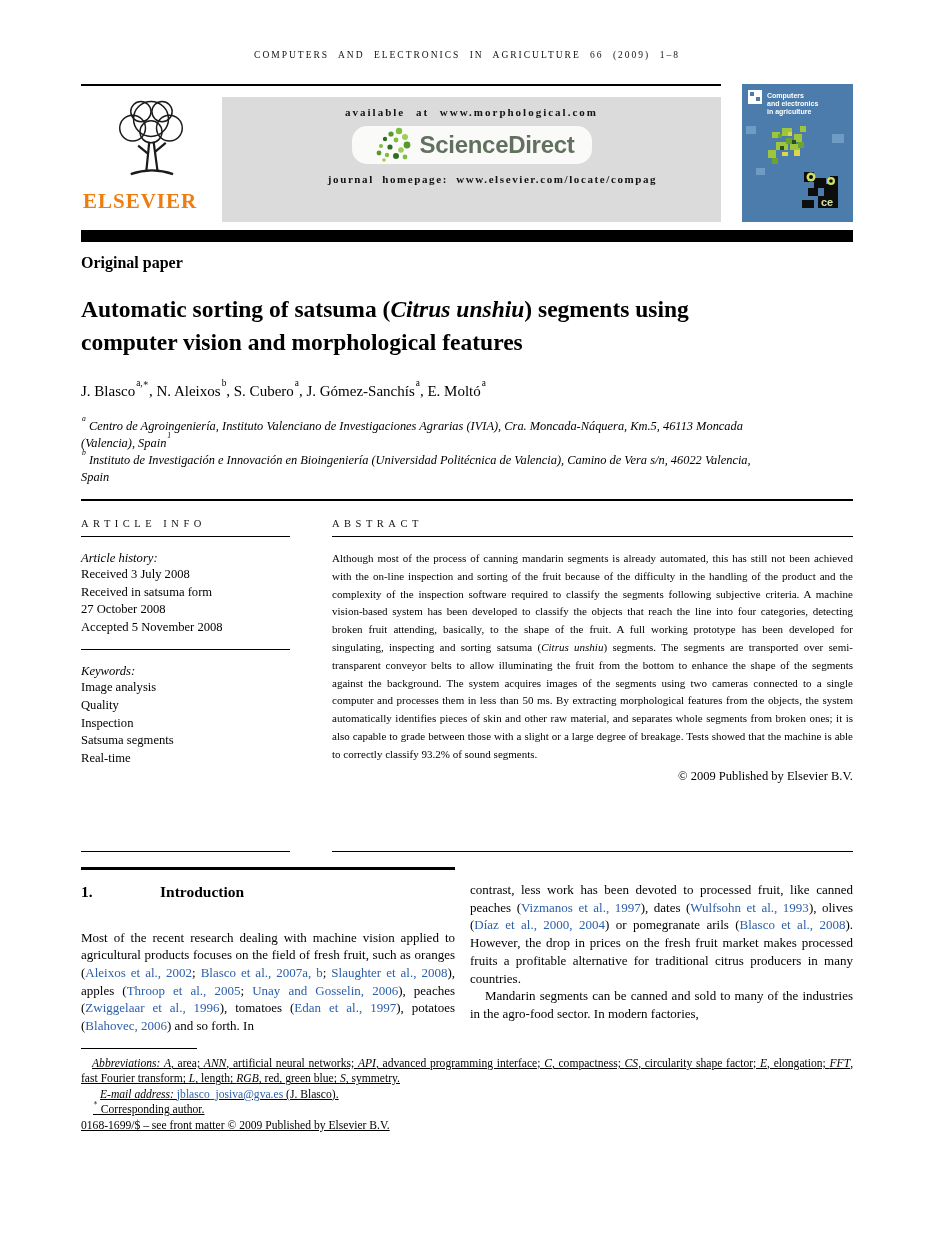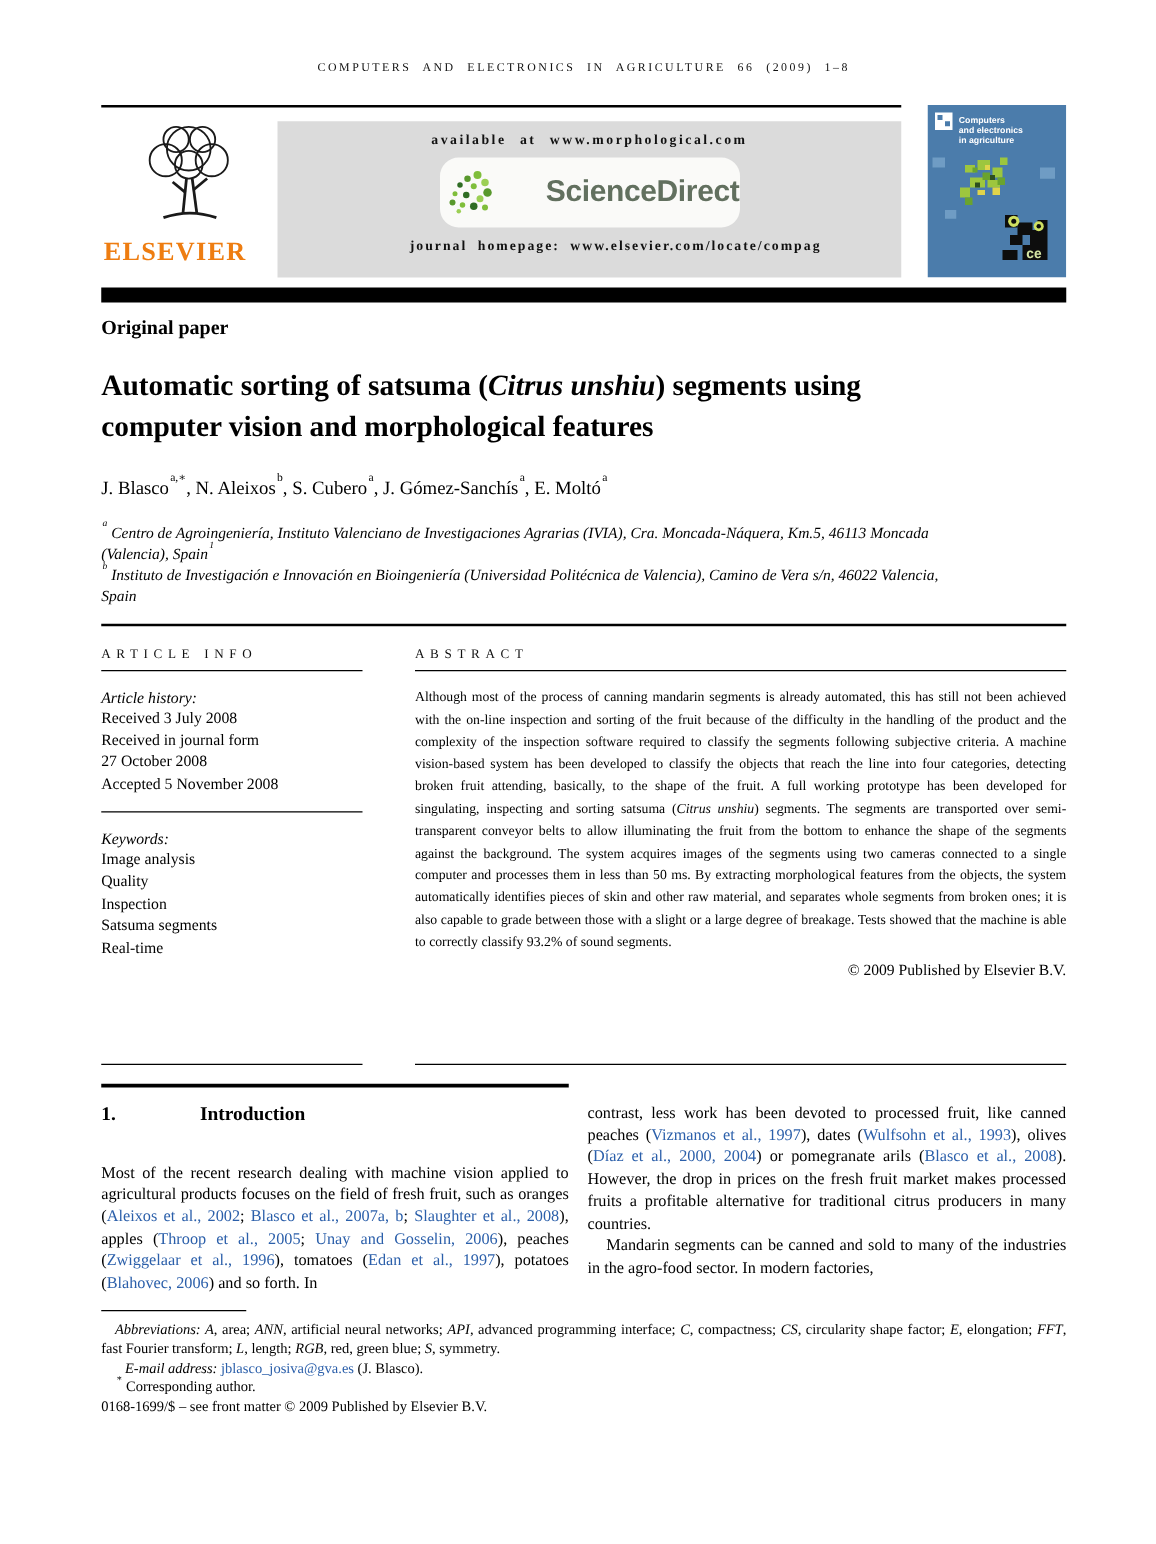--- a/index.html
+++ b/index.html
@@ -32,22 +32,22 @@
   .elsevier-word {
     font-family: "Liberation Serif", serif; font-weight: bold; font-size: 21px;
     color: #ee7d11; letter-spacing: 1px; margin-top: 2px; text-align: left; padding-left: 2px;
   }
   .gray-box { position: absolute; left: 222px; top: 97px; width: 499px; height: 125px; background: #dbdbdb; }
   .avail {
     margin-top: 9px; text-align: center; font-size: 11px; letter-spacing: 2px; word-spacing: 6px; color: #111;
     font-weight: bold;
   }
   .sd-box {
-    width: 240px; height: 56px; margin: 8px auto 0 auto; background: #fafaf8;
-    border-radius: 15px; display: flex; align-items: center; justify-content: space-between; gap: 7px;
+    width: 240px; height: 38px; margin: 8px auto 0 auto; background: #fafaf8;
+    border-radius: 15px; display: flex; align-items: center; justify-content: center; gap: 7px;
   }
   .sd-word {
     font-family: "Liberation Sans", "DejaVu Sans", sans-serif; font-size: 24px; font-weight: bold;
     color: #62705f; letter-spacing: -0.3px;
   }
   .homepage {
     margin-top: 9px; text-align: center; font-size: 11px; letter-spacing: 1.6px; word-spacing: 4px; color: #111;
     font-weight: bold;
     margin-left: 42px;
   }
@@ -84,21 +84,21 @@
   .col-right { position: absolute; left: 470px; top: 881px; width: 383px; }
   .sec-rule { height: 2.5px; background: #000; }
   .sec-head { margin-top: 13px; position: relative; height: 19px; font-weight: bold; font-size: 15.5px; }
   .sec-num { position: absolute; left: 0; top: 0; }
   .sec-title { position: absolute; left: 79px; top: 0; }
   .body-p { font-size: 13px; line-height: 17.7px; text-align: justify; }
   .col-left .body-p { margin-top: 27px; }
   .body-p.indent { text-indent: 15px; }
 
   
-  .footnotes { position: absolute; left: 81px; top: 1048px; width: 772px; }
+  .footnotes { position: absolute; left: 81px; top: 1048px; width: 772px; text-decoration: underline; }
   .fn-sep { width: 116px; height: 1px; background: #000; margin-bottom: 7px; }
   .fn-text { font-size: 11.6px; line-height: 15.4px; text-align: justify; }
   .fn-text.abbr { text-indent: 11px; }
   .fn-text.ind1 { text-indent: 11px; }
   .fn-text.ind2 { text-indent: 19px; }
 </style>
 </head>
 <body>
 
 <div class="page">
@@ -204,21 +204,21 @@
     <div class="affil"><sup>b</sup><span> Instituto de Investigación e Innovación en Bioingeniería (Universidad Politécnica de Valencia), Camino de Vera s/n, 46022 Valencia, Spain</span></div>
   </div>
 
   <div class="rule-affil"></div>
 
   <div class="info-col">
     <div class="colhead">ARTICLE INFO</div>
     <div class="hr1"></div>
     <div class="info-label it">Article history:</div>
     <div class="info-line">Received 3 July 2008</div>
-    <div class="info-line">Received in journal form</div>
+    <div class="info-line">Received in satsuma form</div>
     <div class="info-line">27 October 2008</div>
     <div class="info-line">Accepted 5 November 2008</div>
     <div class="hr1 mid"></div>
     <div class="info-label it">Keywords:</div>
     <div class="info-line">Image analysis</div>
     <div class="info-line">Quality</div>
     <div class="info-line">Inspection</div>
     <div class="info-line">Satsuma segments</div>
     <div class="info-line">Real-time</div>
     <div class="hr1 bottom"></div>

